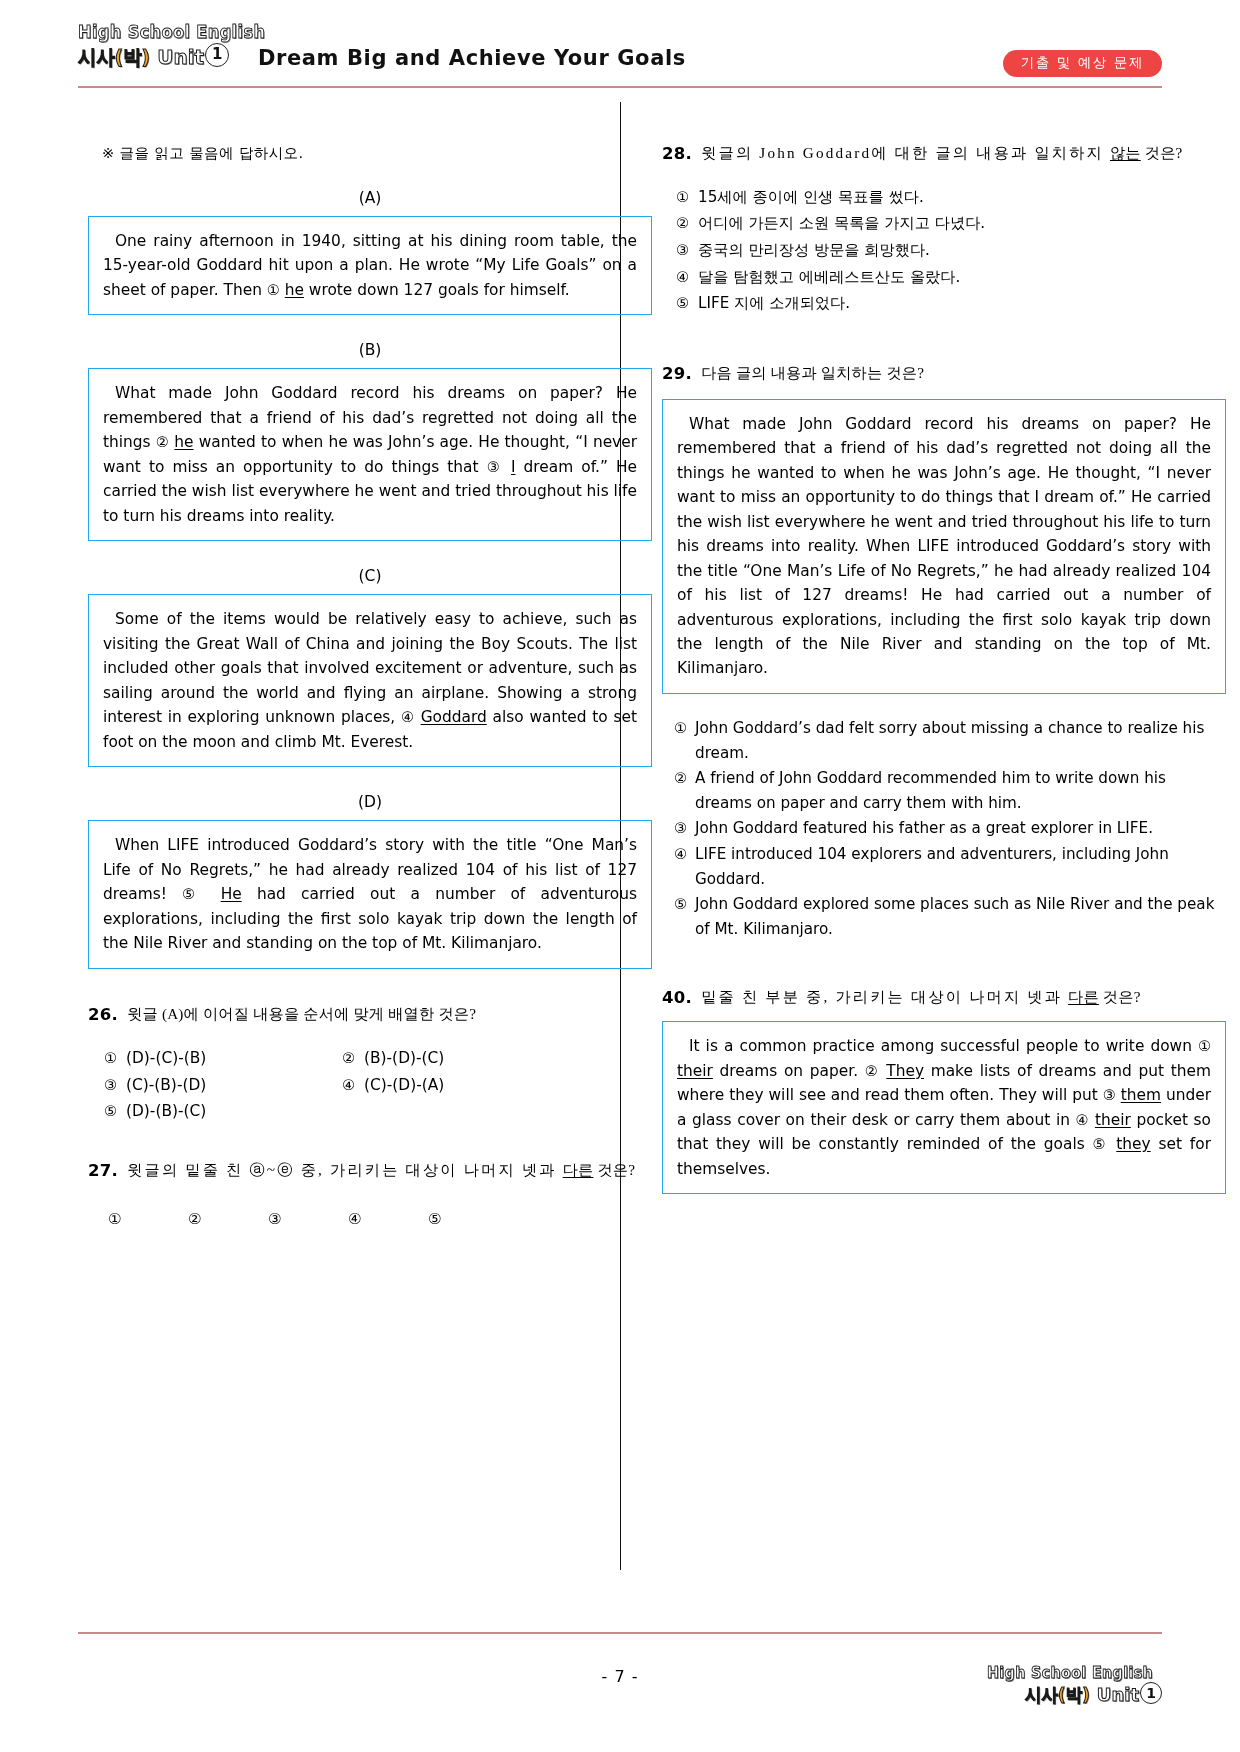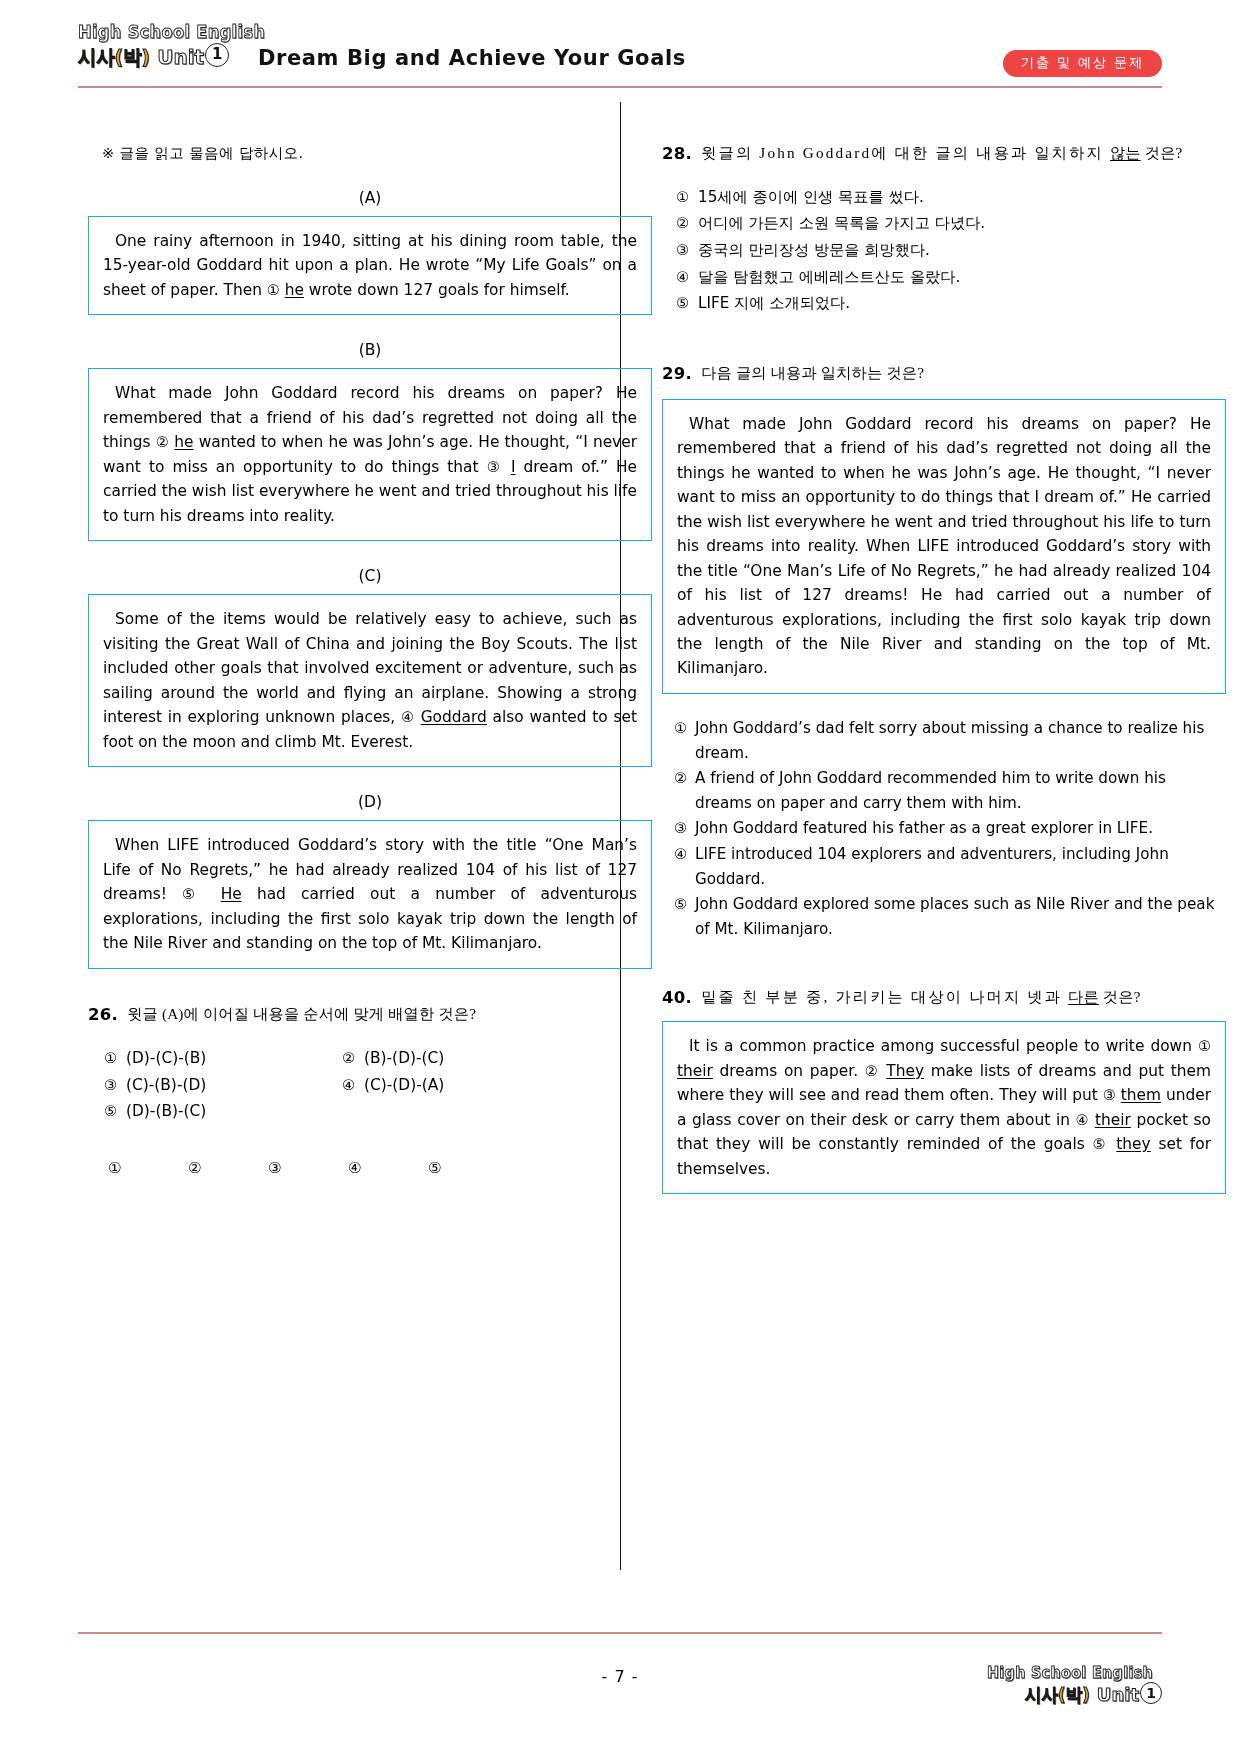--- a/index.html
+++ b/index.html
@@ -321,20 +321,24 @@
           <div class="cell">
             <span class="bullet">⑤</span>
             <span>(D)-(B)-(C)</span>
           </div>
           <div class="cell"></div>
         </div>
       </div>
     </div>
 
     <div class="question">
+      <div class="q-head">
+        <span class="q-num">27.</span>
+        <span class="q-text"><span class="sp">윗글의 밑줄 친 ⓐ~ⓔ 중, 가리키는 대상이 나머지 넷과 </span><u class="mk">다른</u><span> 것은?</span></span>
+      </div>
       <div class="bullets-row">
         <span>①</span>
         <span>②</span>
         <span>③</span>
         <span>④</span>
         <span>⑤</span>
       </div>
     </div>
 
   </div>

